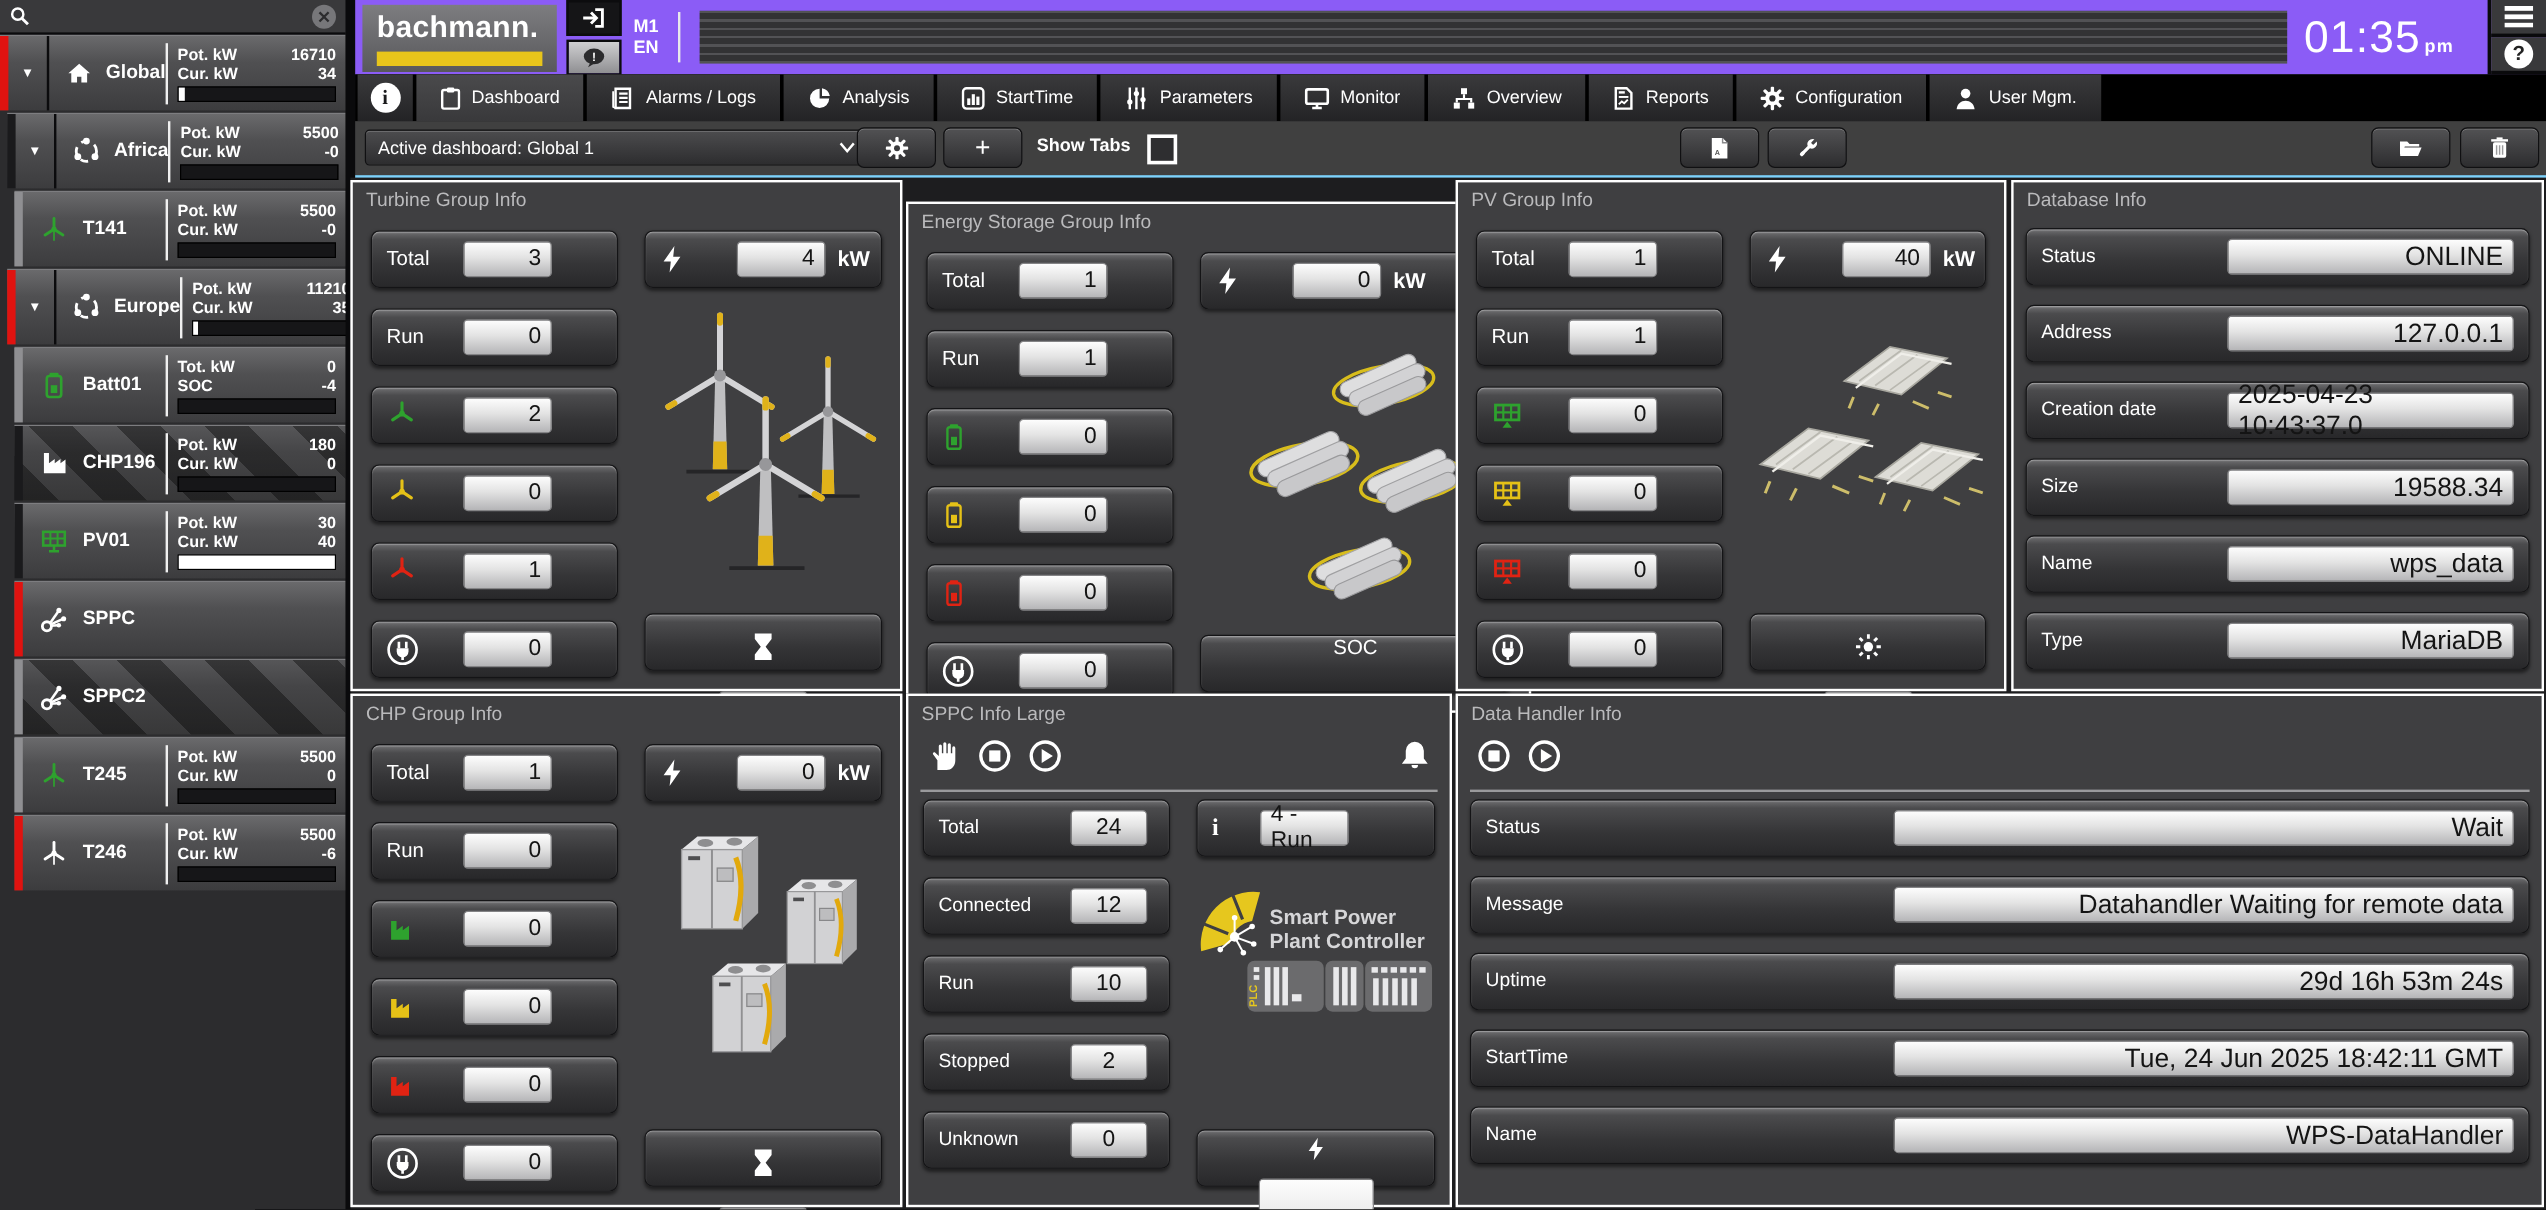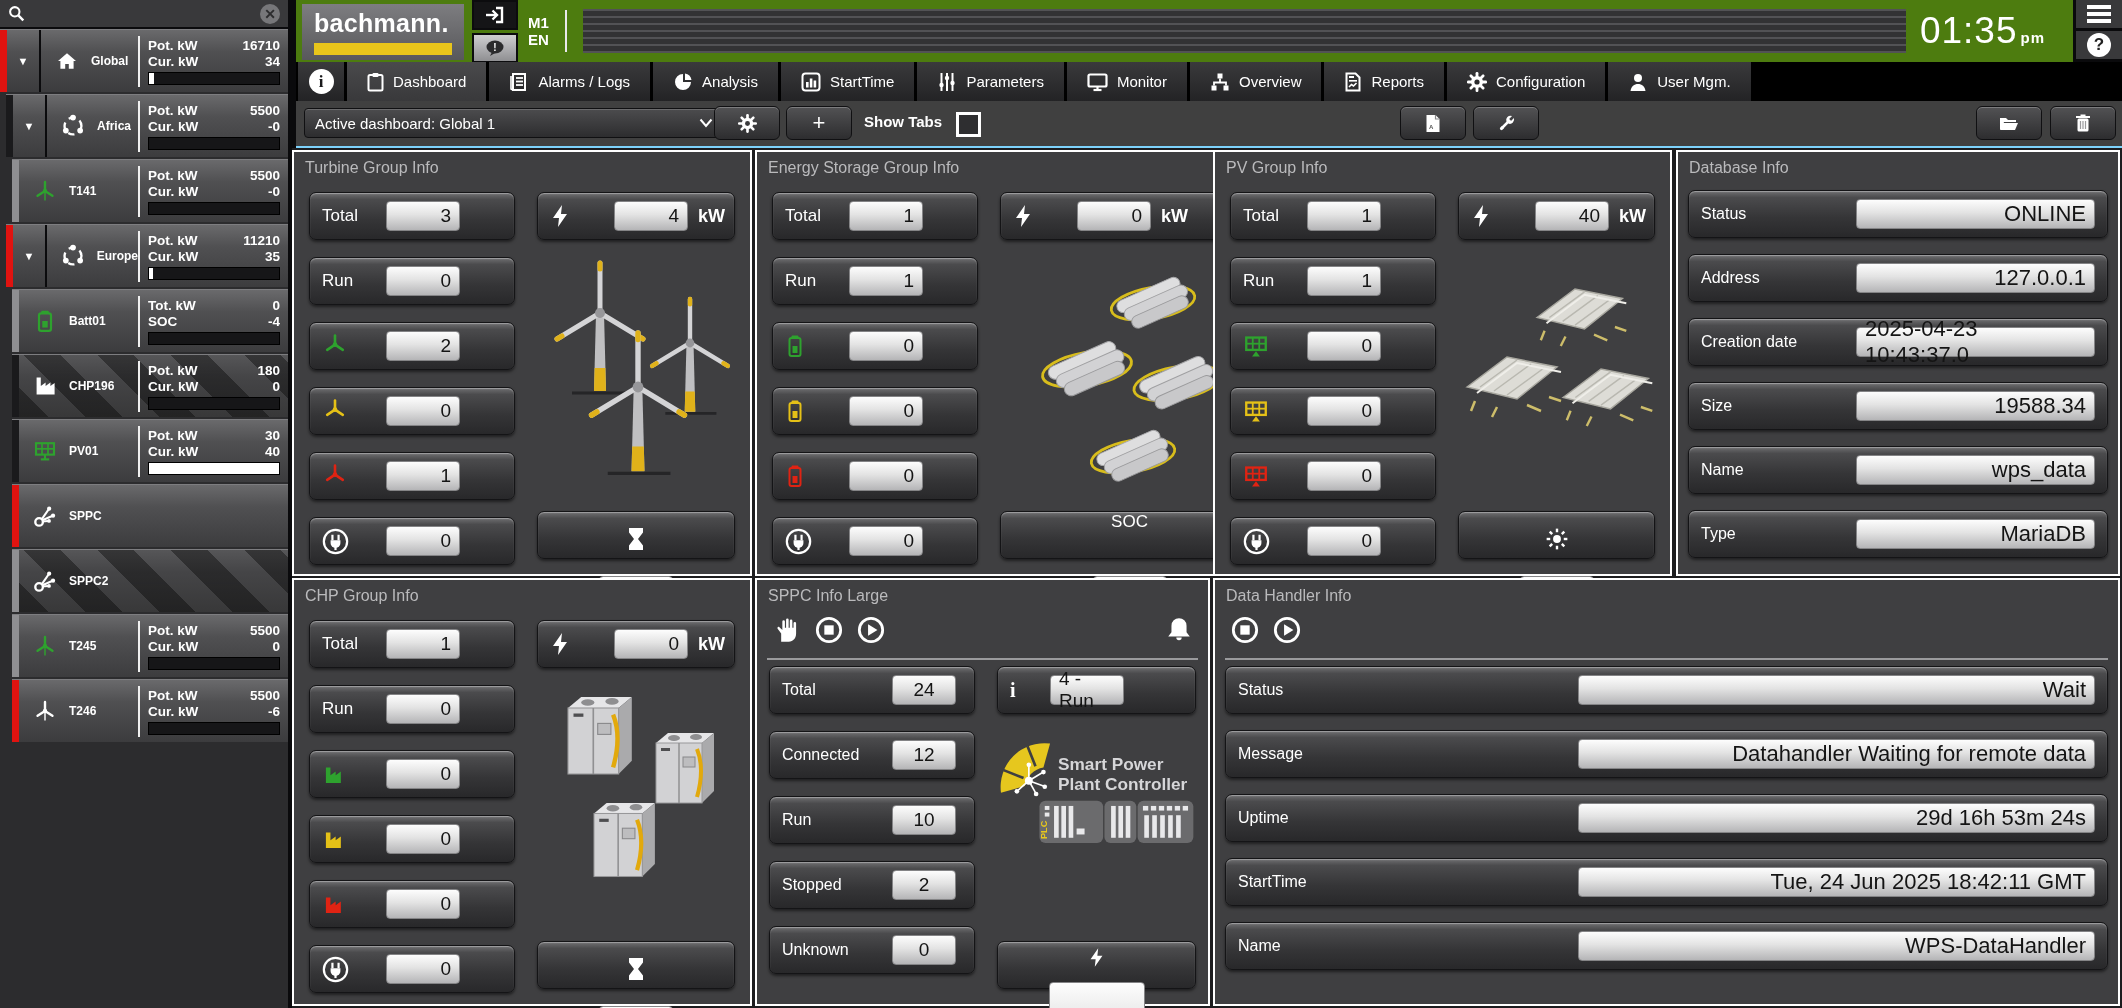--- a/index.html
+++ b/index.html
@@ -17,30 +17,30 @@
         border-top:1px solid #7d7d80;cursor:default;}
   .item.lv1{margin-left:6px;} .item.lv2{margin-left:12px;}
   .item.hatched{background:
       repeating-linear-gradient(45deg, rgba(0,0,0,.38) 0 26px, rgba(0,0,0,0) 26px 52px),
       linear-gradient(180deg,#565658 0%,#454547 35%,#383839 100%);}
   .stripe{flex:0 0 7px;align-self:stretch;}
   .st-red{background:#e01310;} .st-gray{background:#8f8f92;} .st-dark{background:#1a1a1c;}
   .expander{flex:0 0 32px;align-self:stretch;display:flex;align-items:center;justify-content:center;
             border-right:2px solid #0b0b0d;color:#fff;font-size:11px;}
   .it-ico{margin-left:12px;width:28px;display:flex;justify-content:center;}
-  .it-label{color:#fff;font-weight:bold;font-size:12px;margin-left:10px;white-space:nowrap;}
+  .it-label{color:#fff;font-weight:bold;font-size:16px;margin-left:10px;white-space:nowrap;}
   .vals{margin-left:auto;width:132px;flex:0 0 132px;border-left:2px solid #f0f0f0;padding:2px 8px 2px 8px;}
   .vrow{display:flex;justify-content:space-between;color:#fff;font-weight:bold;font-size:13.5px;line-height:16px;}
   .pbar{height:11px;background:#161618;border:1px solid #000;margin-top:2px;}
   .pfill{height:100%;background:#fff;width:0;}
 
   .vdiv{position:absolute;left:288px;top:0;width:8px;height:100%;background:#0a0a0c;}
 
   
-  .header{position:absolute;left:296px;top:0;right:0;height:62px;background:#4d7c0f;display:flex;align-items:center;}
+  .header{position:absolute;left:296px;top:0;right:0;height:62px;background:#8b5cf6;display:flex;align-items:center;}
   .brand-block{width:138px;height:56px;margin:2px 0 0 6px;background:linear-gradient(180deg,#7d7d80,#58585b);
                display:flex;flex-direction:column;justify-content:center;padding:0 12px;}
   .brand{color:#fff;font-weight:bold;font-size:25px;letter-spacing:.3px;}
   .brand-bar{height:12px;background:#e8c51b;margin-top:5px;}
   .hdr-btncol{display:flex;flex-direction:column;gap:3px;margin-left:8px;}
   .hdr-btn{width:42px;height:26px;display:flex;align-items:center;justify-content:center;border:2px solid #0c0c0e;}
   .hdr-btn.login{background:#151517;}
   .hdr-btn.lang{background:linear-gradient(180deg,#cfcfd1,#8f8f92);}
   .hdr-lblcol{display:flex;flex-direction:column;gap:2px;margin-left:10px;}
   .hdr-lbl{color:#fff;font-weight:bold;font-size:15px;line-height:1;}
@@ -710,21 +710,21 @@
               <svg width="18" height="24" viewBox="0 0 18 24">
                 <path d="M2 1h14v4.5L11 12l5 6.5V23H2v-4.5L7 12 2 5.5z" fill="#fff"></path>
               </svg>
             </span>
             <span class="vbox">NaN</span>
             <span class="f-unit">%</span>
           </div>
       </div>
     </div>
 
-    <div class="panel" style="left:463px;top:2px;width:521px;height:426px">
+    <div class="panel" style="left:463px;top:20px;width:521px;height:426px">
       <div class="panel-title">Energy Storage Group Info</div>
       <div class="grp-left">
         <div class="field">
             <span class="f-label">Total</span>
             <span class="vbox">1</span>
           </div>
         <div class="field">
             <span class="f-label">Run</span>
             <span class="vbox">1</span>
           </div>

